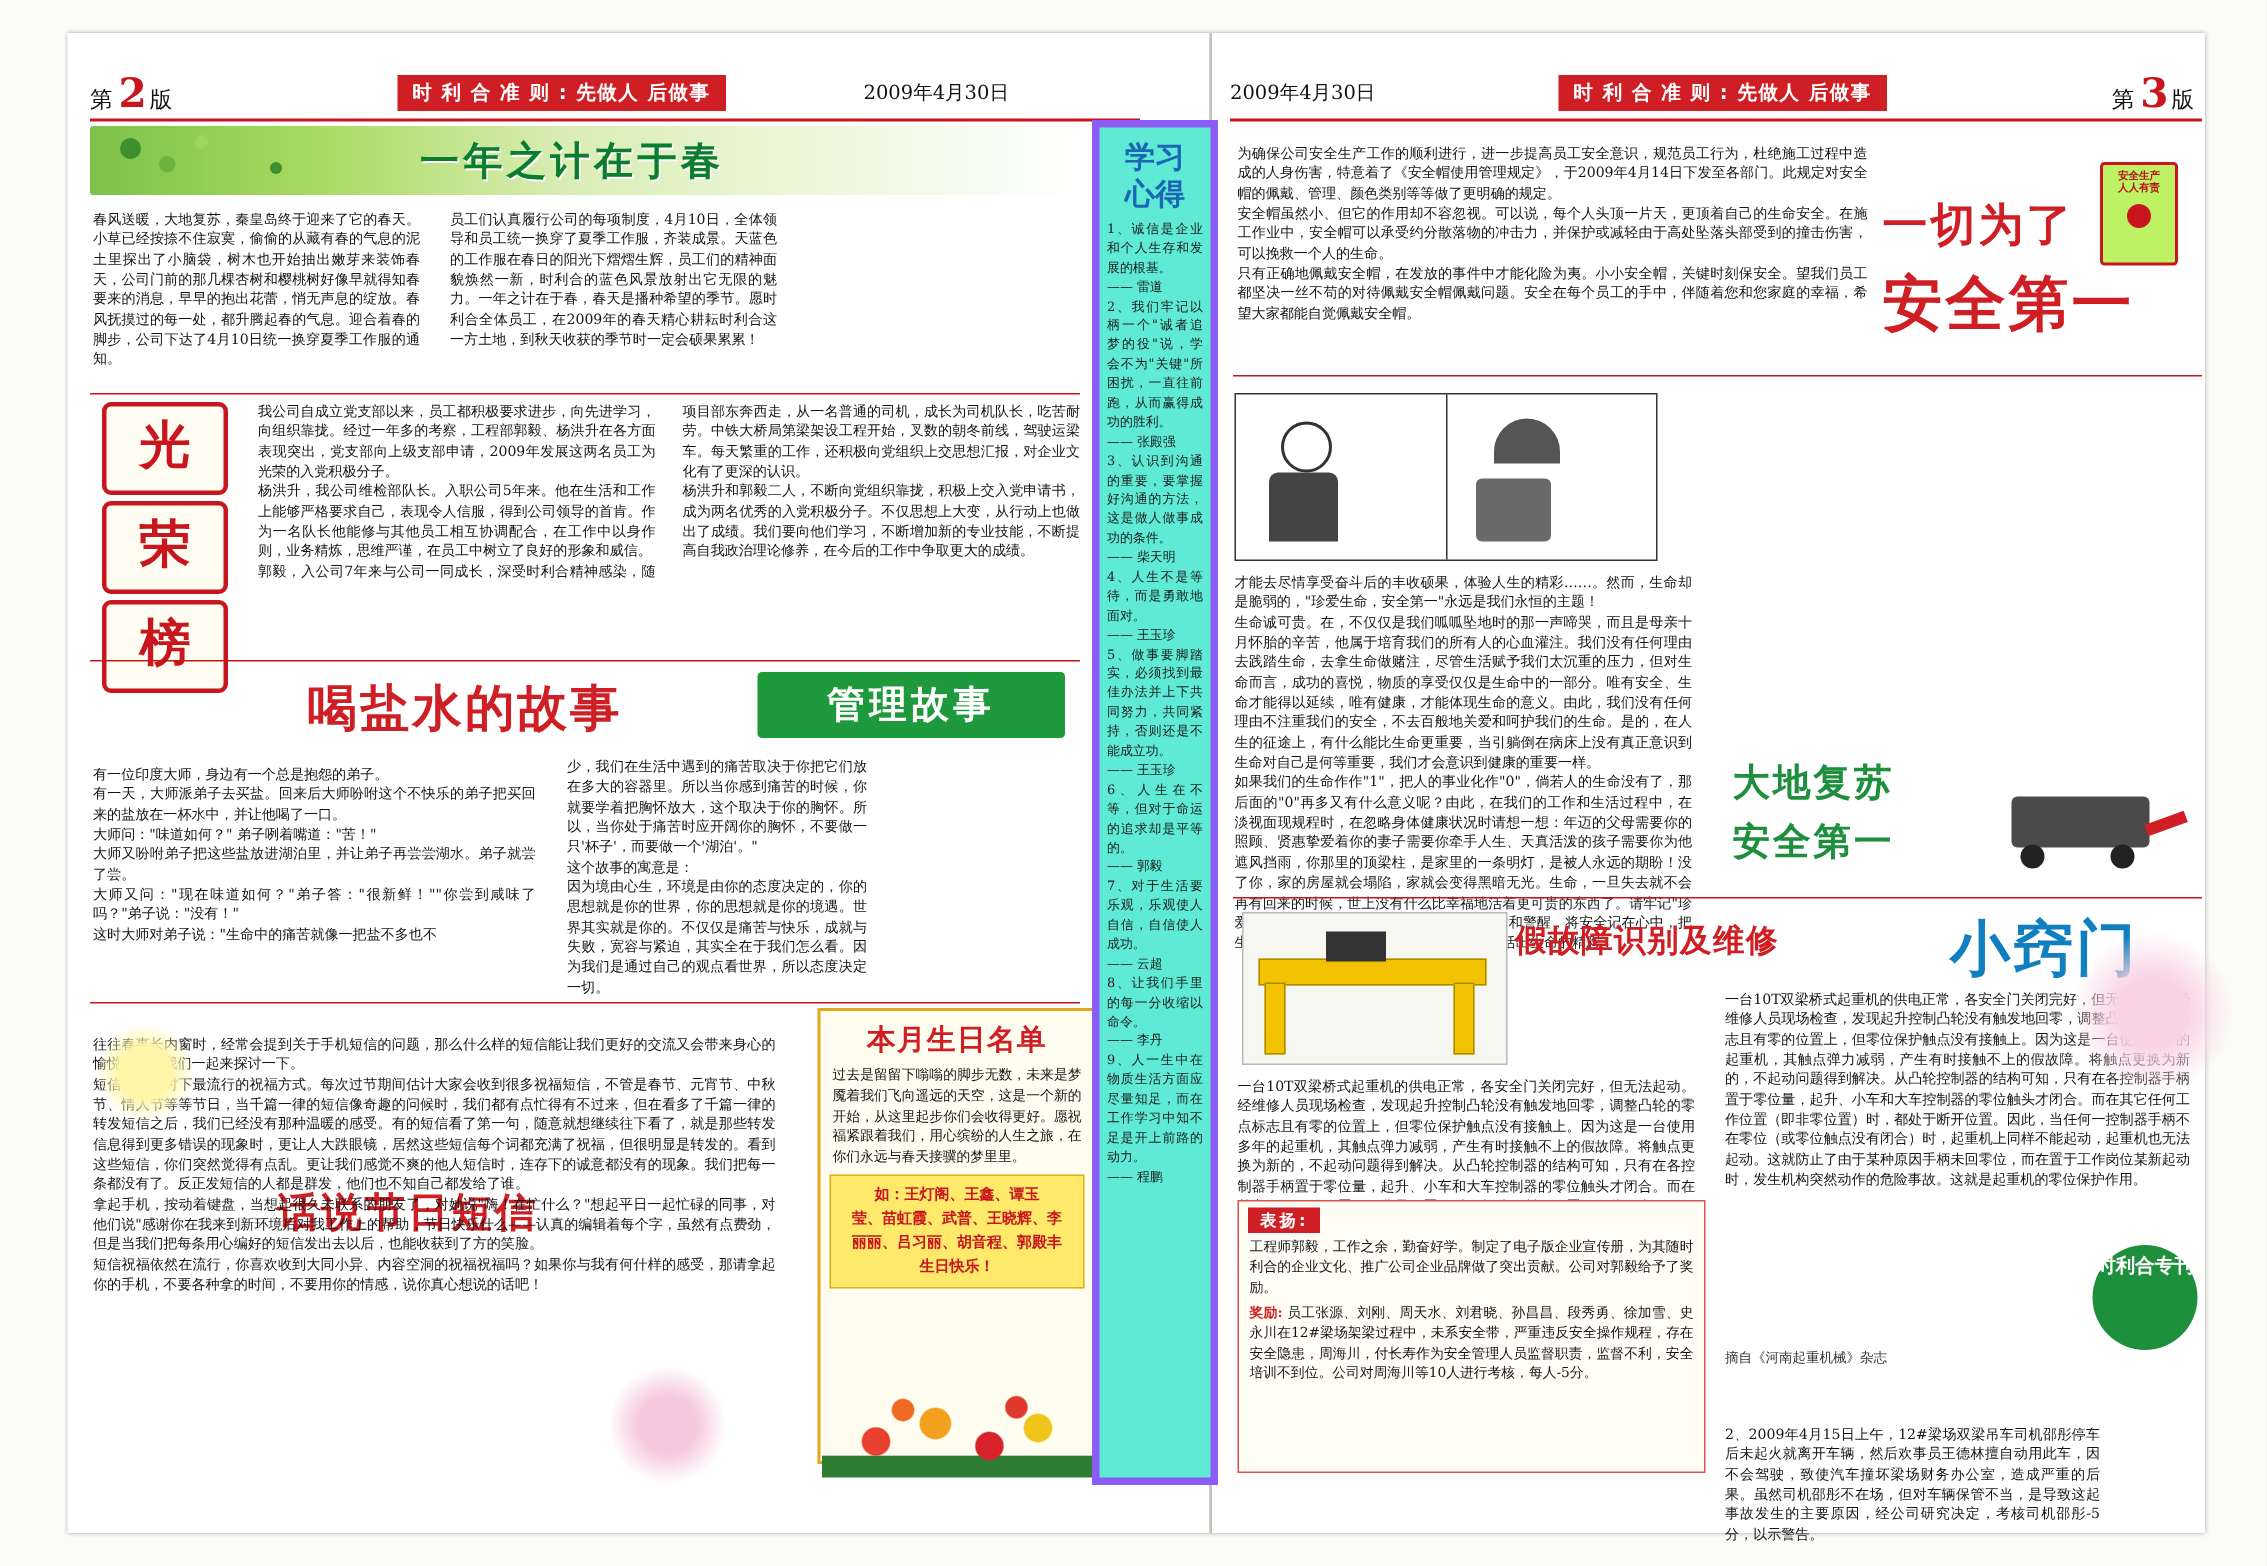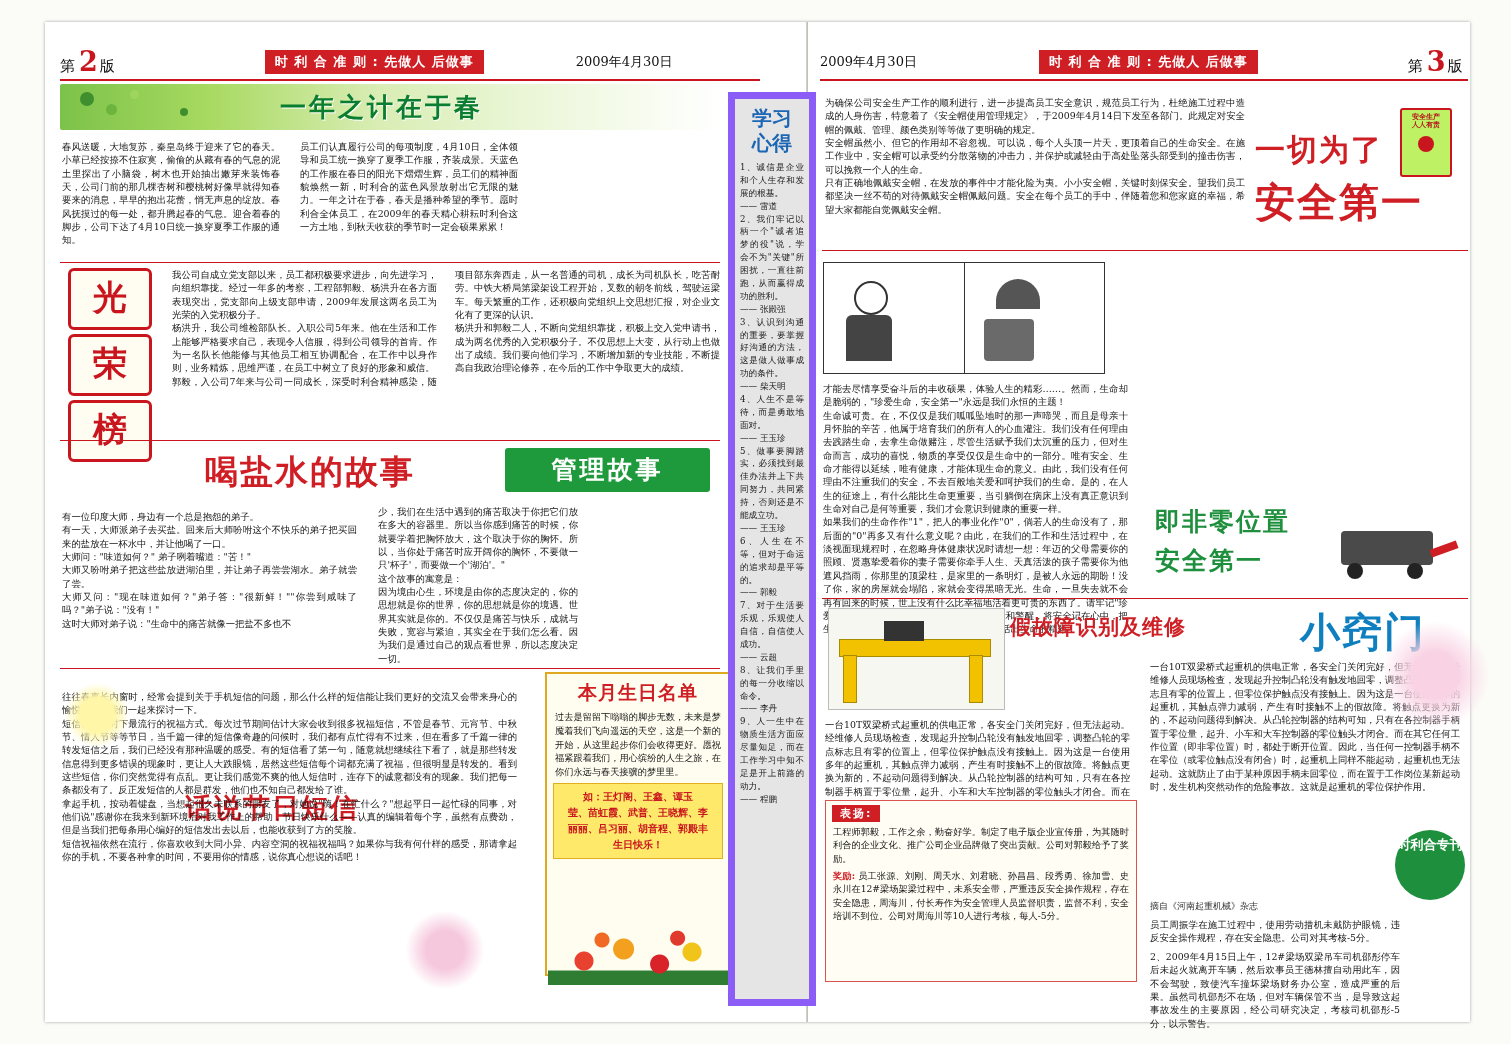--- a/index.html
+++ b/index.html
@@ -87,22 +87,22 @@
     background:radial-gradient(circle at 20% 60%,#e8412f 0 9px,transparent 10px),
                radial-gradient(circle at 42% 40%,#f2a01e 0 10px,transparent 11px),
                radial-gradient(circle at 62% 65%,#d8232a 0 9px,transparent 10px),
                radial-gradient(circle at 80% 45%,#f0c419 0 9px,transparent 10px),
                radial-gradient(circle at 30% 25%,#f06a23 0 7px,transparent 8px),
                radial-gradient(circle at 72% 22%,#e03a2f 0 7px,transparent 8px),
                linear-gradient(to top,#2e7d32 0 14px,transparent 15px);
   }
   
   .study-col{
-    position:absolute;left:728px;top:92px;width:74px;height:900px;
-    background:#e5e5e5;border:7px solid #8b5cf6;
+    position:absolute;left:728px;top:80px;width:74px;height:900px;
+    background:#5eead4;border:5px solid #8b5cf6;
   }
   .study-col .sct{
     font-size:20px;font-weight:bold;color:#1b66b5;text-align:center;margin-top:8px;line-height:1.15;
     font-family:"DejaVu Serif","Liberation Serif",serif;
   }
   .study-col .body{font-size:8.6px;line-height:1.5;color:#1a1a1a;padding:6px 5px;text-align:justify;
     font-family:"DejaVu Serif","Liberation Serif",serif;}
   
   .safety-first{
     position:absolute;left:1255px;top:130px;width:215px;height:110px;
@@ -302,21 +302,21 @@
     <div style="position:absolute;left:22px;top:52px;width:46px;height:46px;background:#444;border-radius:6px 6px 0 0;"></div>
     <div style="position:absolute;left:172px;top:16px;width:44px;height:30px;background:#555;border-radius:22px 22px 0 0;"></div>
     <div style="position:absolute;left:160px;top:56px;width:50px;height:42px;background:#6a6a6a;border-radius:4px;"></div>
   </div>
 
   <div class="col" style="left:823px;top:382px;width:305px;white-space:pre-line;">才能去尽情享受奋斗后的丰收硕果，体验人生的精彩……。然而，生命却是脆弱的，"珍爱生命，安全第一"永远是我们永恒的主题！
 生命诚可贵。在，不仅仅是我们呱呱坠地时的那一声啼哭，而且是母亲十月怀胎的辛苦，他属于培育我们的所有人的心血灌注。我们没有任何理由去践踏生命，去拿生命做赌注，尽管生活赋予我们太沉重的压力，但对生命而言，成功的喜悦，物质的享受仅仅是生命中的一部分。唯有安全、生命才能得以延续，唯有健康，才能体现生命的意义。由此，我们没有任何理由不注重我们的安全，不去百般地关爱和呵护我们的生命。是的，在人生的征途上，有什么能比生命更重要，当引躺倒在病床上没有真正意识到生命对自己是何等重要，我们才会意识到健康的重要一样。
 如果我们的生命作作"1"，把人的事业化作"0"，倘若人的生命没有了，那后面的"0"再多又有什么意义呢？由此，在我们的工作和生活过程中，在淡视面现规程时，在忽略身体健康状况时请想一想：年迈的父母需要你的照顾、贤惠挚爱着你的妻子需要你牵手人生、天真活泼的孩子需要你为他遮风挡雨，你那里的顶梁柱，是家里的一条明灯，是被人永远的期盼！没了你，家的房屋就会塌陷，家就会变得黑暗无光。生命，一旦失去就不会再有回来的时候，世上没有什么比幸福地活着更可贵的东西了。请牢记"珍爱生命，安全第一"，时刻给自己多一份自律和警醒，将安全记在心中，把生命揽在手中，去享受人间的亲情与温情，活出生命的精彩！</div>
 
   <div class="cherish">
-    <div class="c1">即非零位置</div>
+    <div class="c1">大地复苏</div>
     <div class="c2">安全第一</div>
   </div>
   <div class="truck">
     <div style="position:absolute;left:6px;top:26px;width:92px;height:34px;background:#4a4a4a;border-radius:4px;"></div>
     <div style="position:absolute;left:12px;top:58px;width:16px;height:16px;border-radius:50%;background:#222;"></div>
     <div style="position:absolute;left:72px;top:58px;width:16px;height:16px;border-radius:50%;background:#222;"></div>
     <div style="position:absolute;left:95px;top:40px;width:28px;height:8px;background:#cf1f25;transform:rotate(-20deg);"></div>
   </div>
 
   <div class="rule" style="left:822px;top:598px;width:646px;height:1px;background:#c9161e;"></div>
@@ -338,19 +338,18 @@
 
   <div class="award-box">
     <div class="hdr">表扬:</div>
     <div class="sec" style="margin-top:20px;">工程师郭毅，工作之余，勤奋好学。制定了电子版企业宣传册，为其随时利合的企业文化、推广公司企业品牌做了突出贡献。公司对郭毅给予了奖励。</div>
     <div class="sec" style="padding-top:0;">
       <span class="lbl">奖励:</span>
       <span>员工张源、刘刚、周天水、刘君晓、孙昌昌、段秀勇、徐加雪、史永川在12#梁场架梁过程中，未系安全带，严重违反安全操作规程，存在安全隐患，周海川，付长寿作为安全管理人员监督职责，监督不利，安全培训不到位。公司对周海川等10人进行考核，每人-5分。</span>
     </div>
   </div>
 
-  <div class="col" style="left:1150px;top:918px;width:250px;">员工周振学在施工过程中，使用劳动措机未戴防护眼镜，违反安全操作规程，存在安全隐患。公司对其考核-5分。</div>
   <div class="col" style="left:1150px;top:950px;width:250px;">2、2009年4月15日上午，12#梁场双梁吊车司机邵彤停车后未起火就离开车辆，然后欢事员王德林擅自动用此车，因不会驾驶，致使汽车撞坏梁场财务办公室，造成严重的后果。虽然司机邵彤不在场，但对车辆保管不当，是导致这起事故发生的主要原因，经公司研究决定，考核司机邵彤-5分，以示警告。</div>
 
   <div class="stamp">时利合专刊</div>
 
   <div class="corner-deco" style="left:1380px;top:600px;width:110px;height:150px;background:radial-gradient(circle,#f9d3e4 0 25%,transparent 58%);"></div>
 </div>
 
 </body></html>

